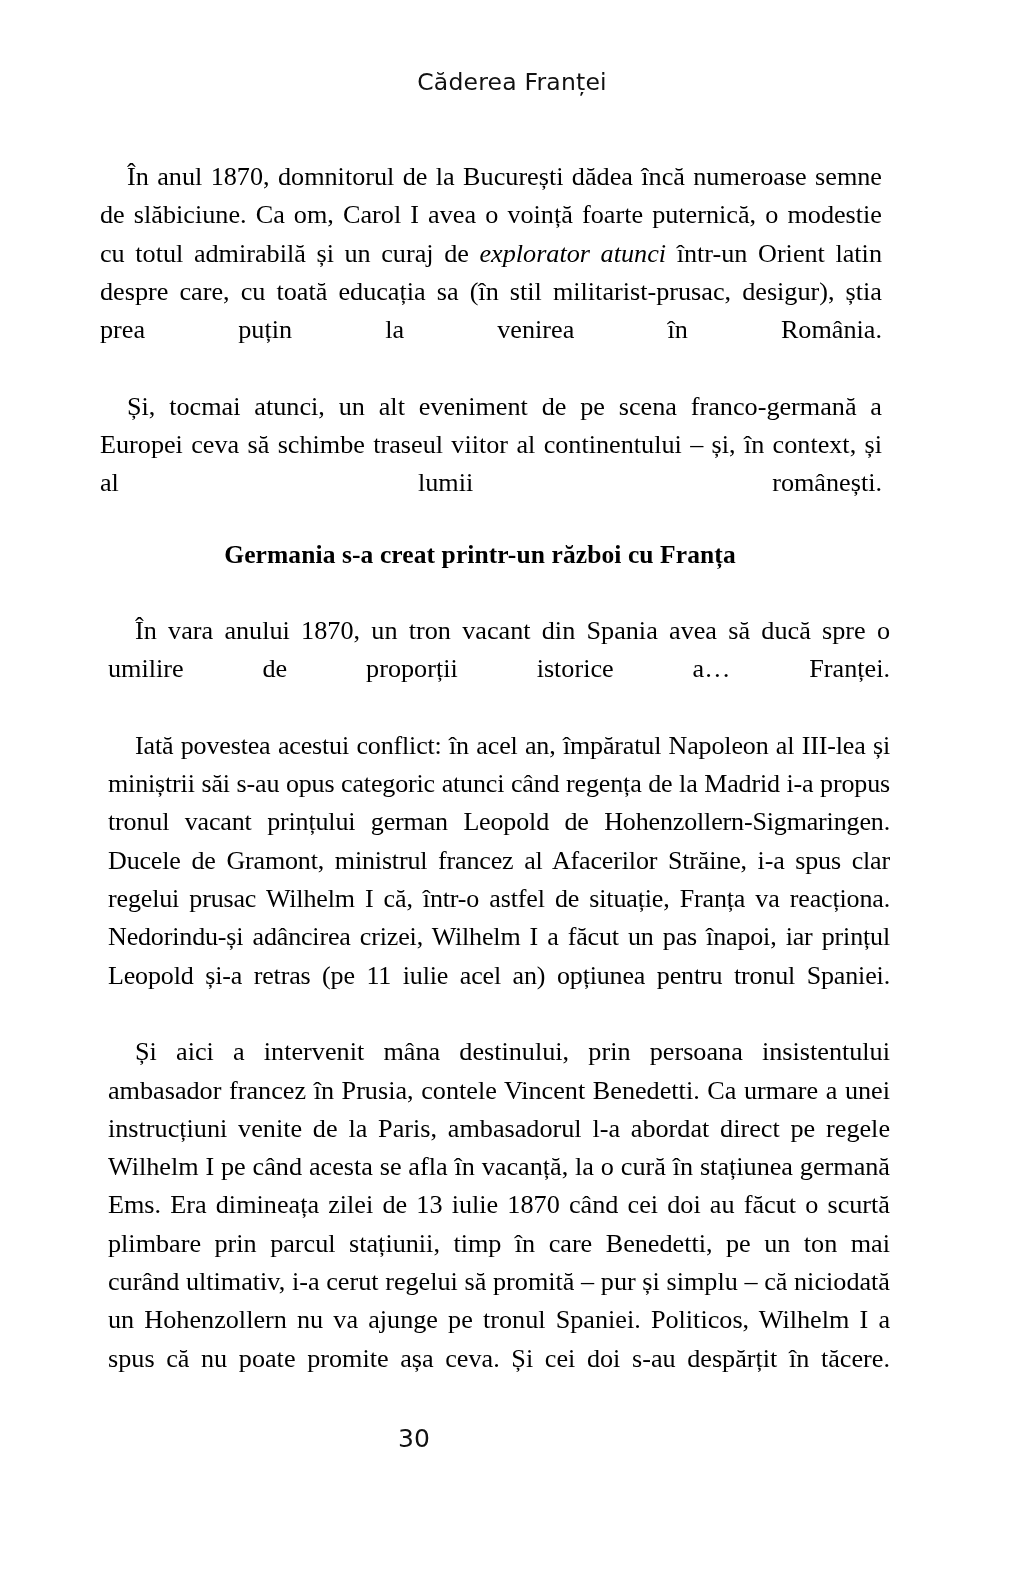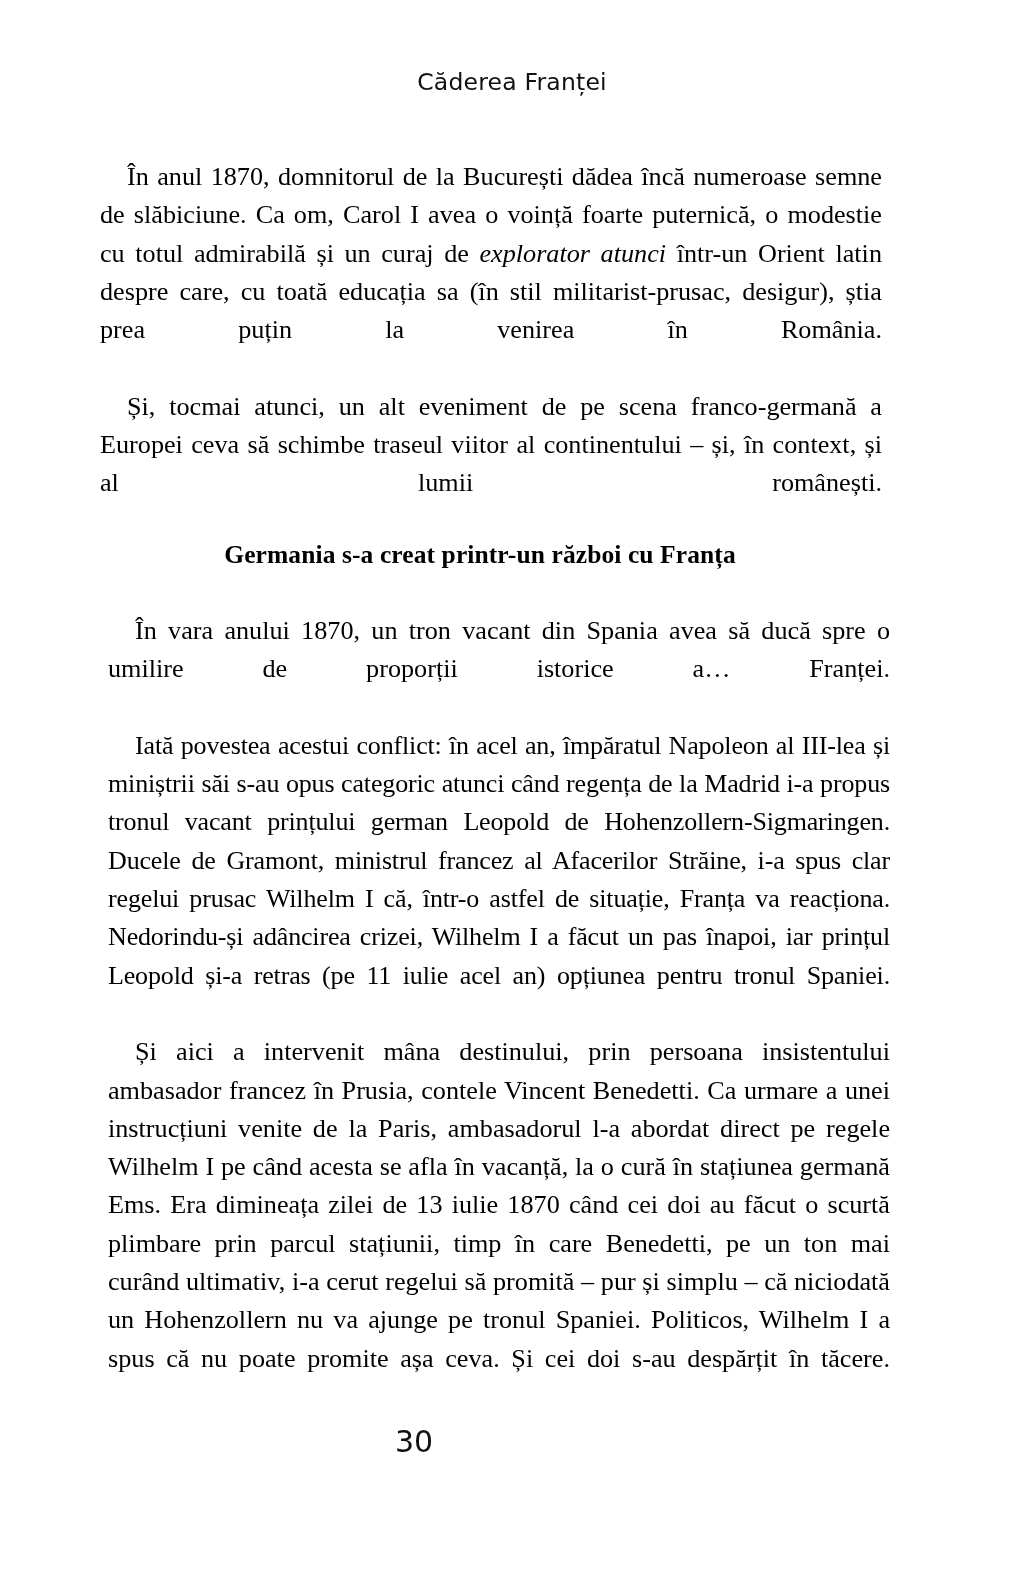--- a/index.html
+++ b/index.html
@@ -97,21 +97,21 @@
   }
 
   
   .folio {
     position: absolute;
     top: 1424px;
     left: 0;
     width: 828px;
     text-align: center;
     font-family: "DejaVu Sans", sans-serif;
-    font-size: 30px;
+    font-size: 25px;
     color: #111111;
   }
 </style>
 </head>
 <body>
 
 <div class="page">
 
   <div class="running-head">Căderea Franței</div>
 

